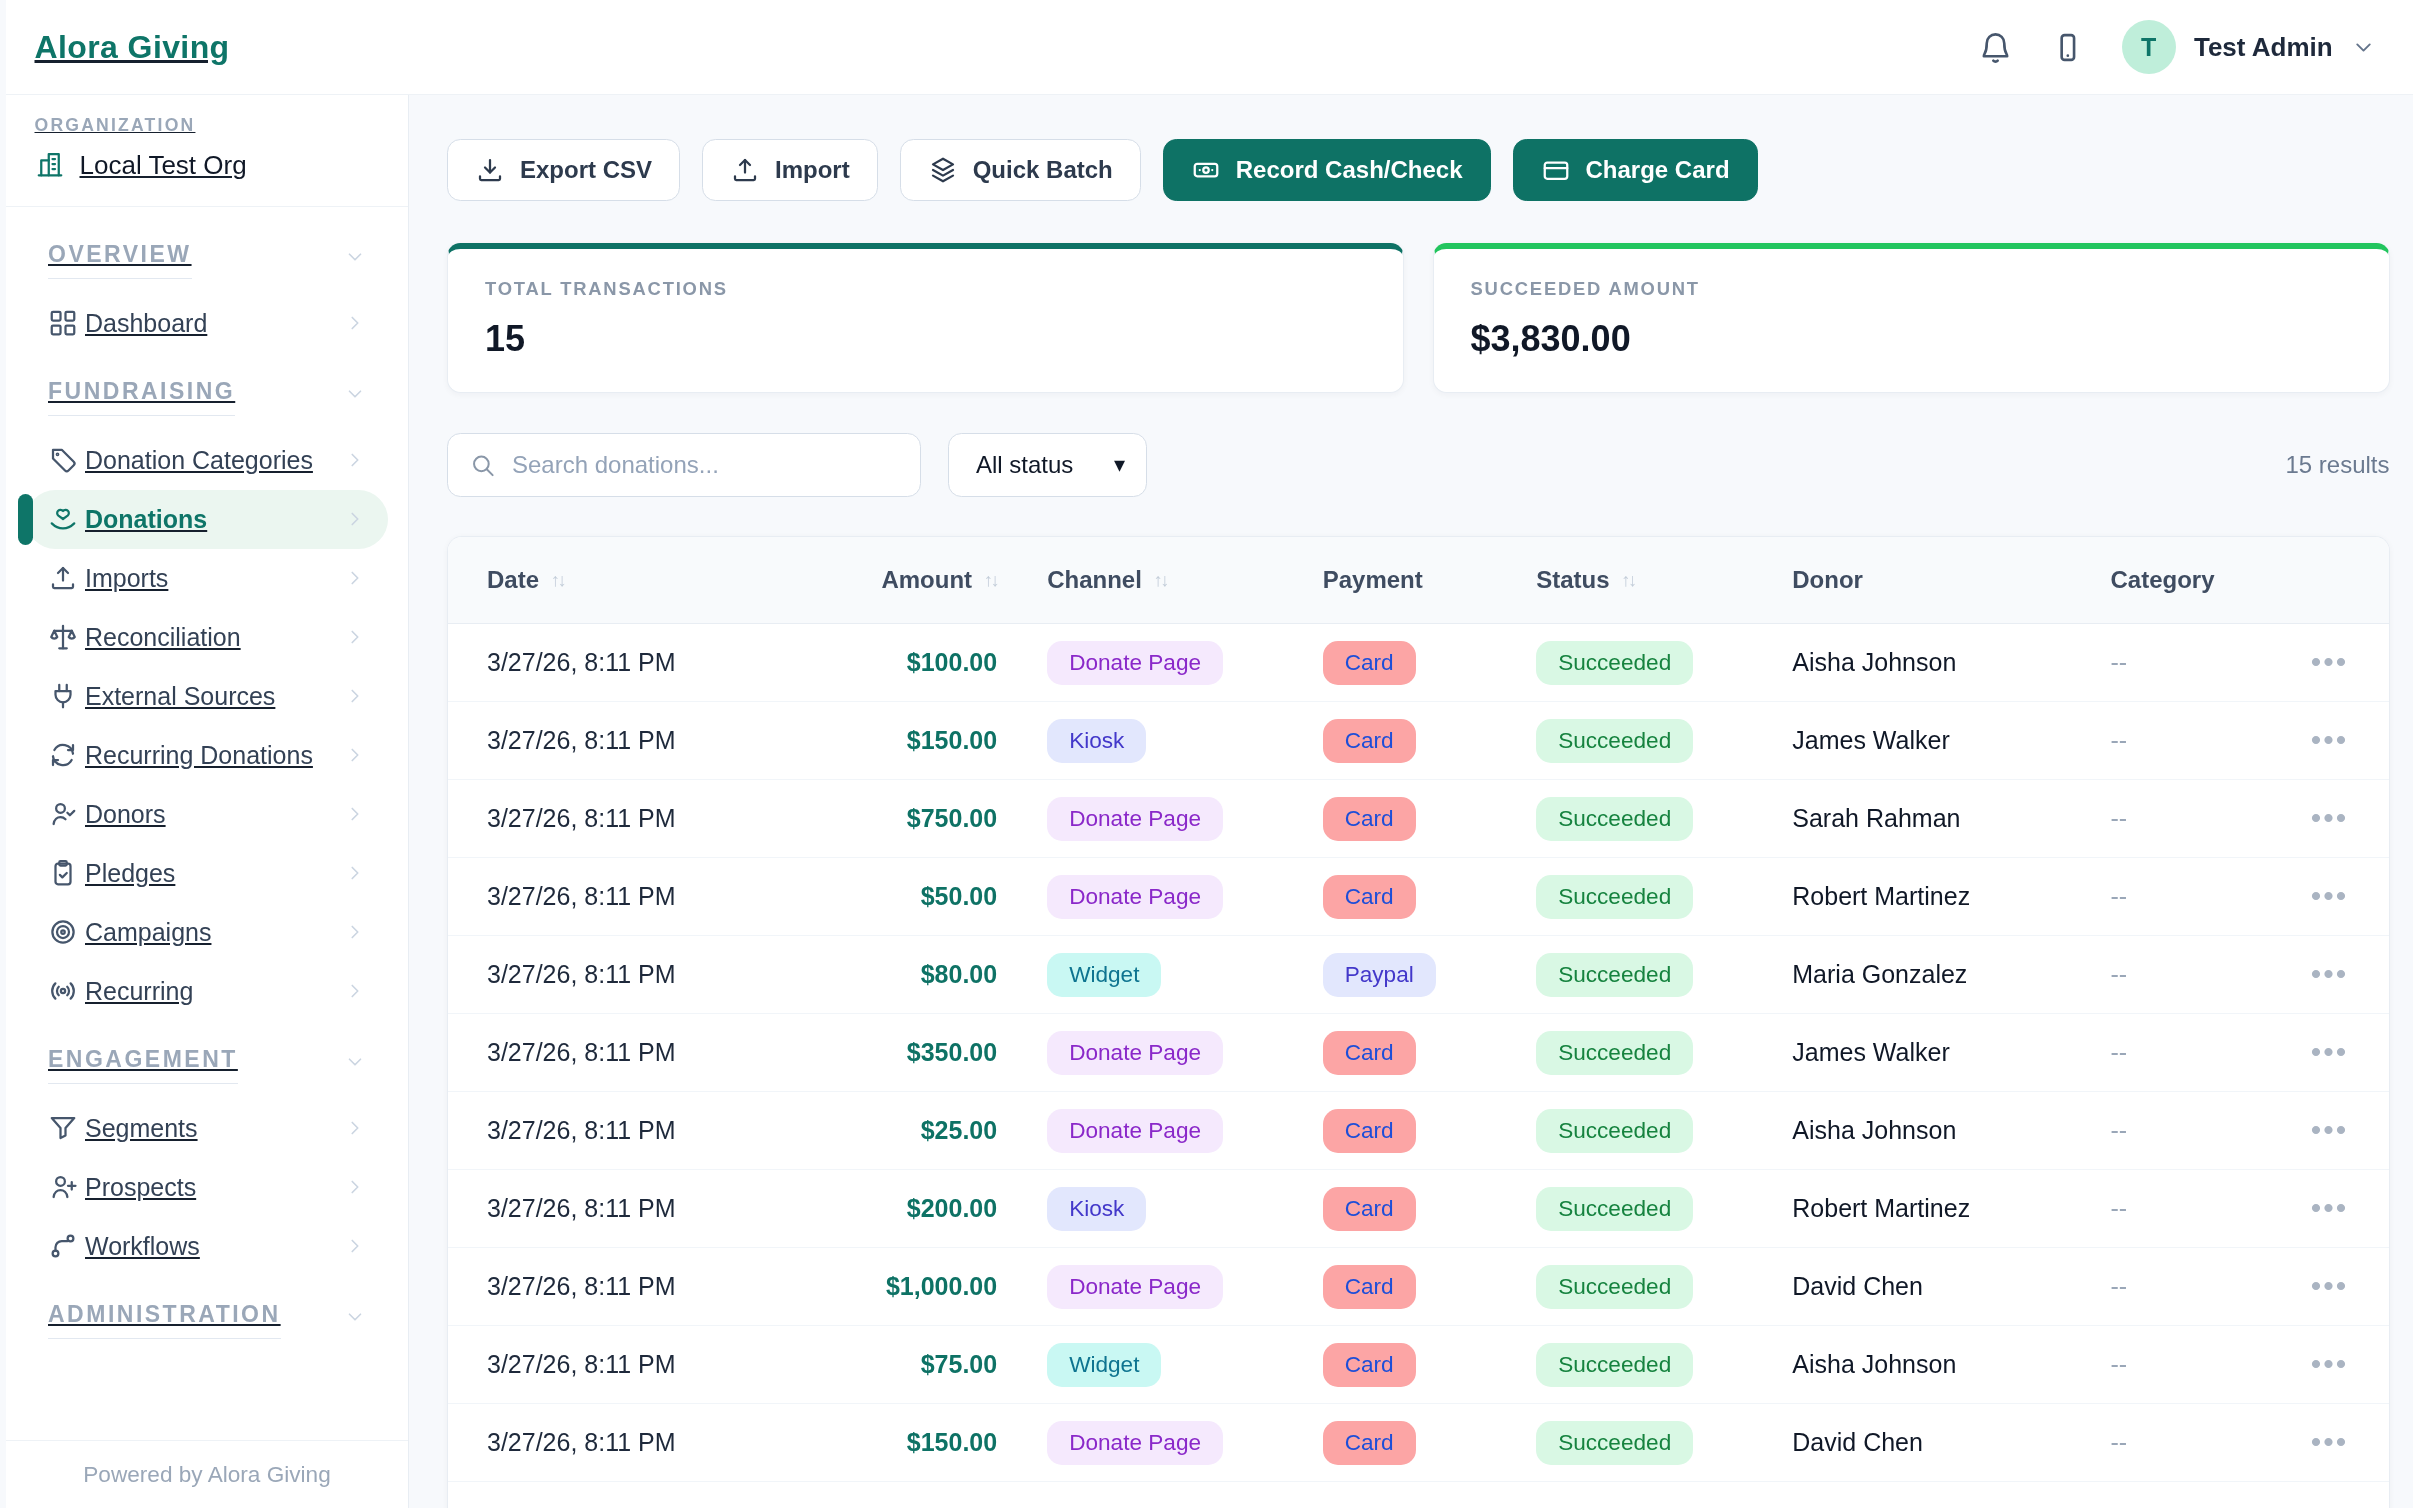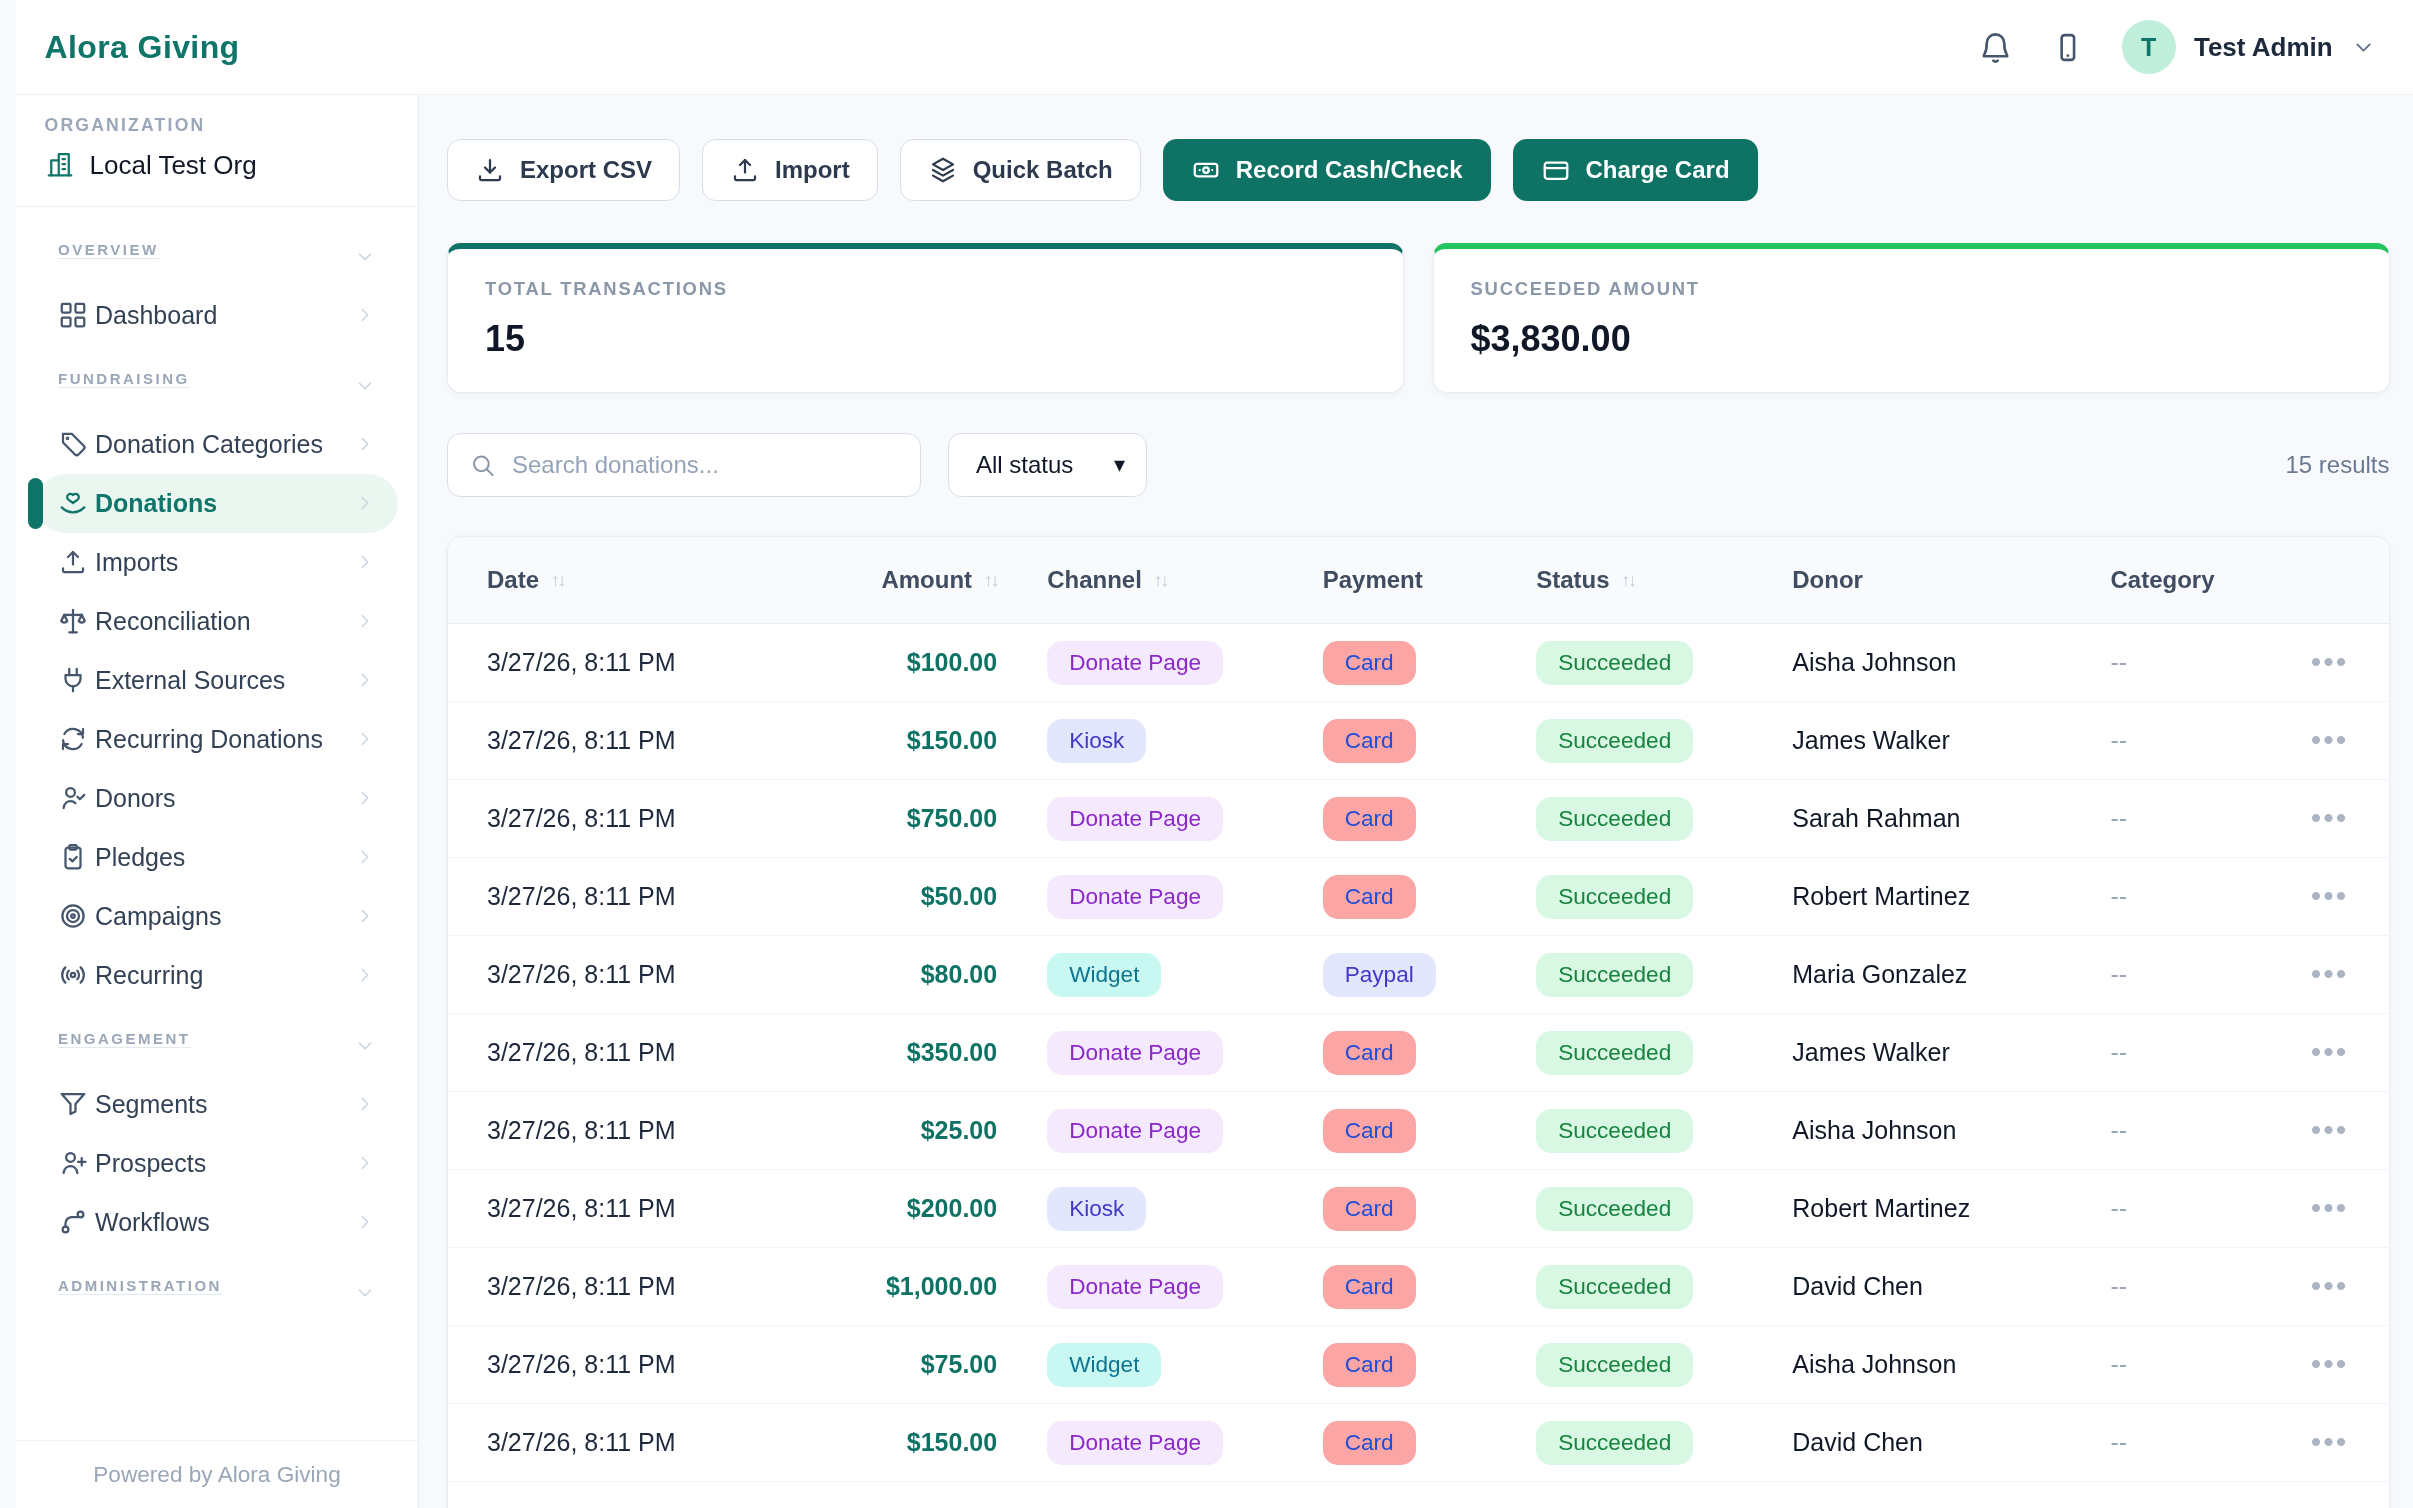--- a/index.html
+++ b/index.html
@@ -1,32 +1,32 @@
 <!DOCTYPE html>
 <html style="font-size:13.4px"><head>
 <meta charset="utf-8">
 <style>
   * { margin:0; padding:0; box-sizing:border-box; }
   html,body { width:2413px; height:1508px; overflow:hidden; }
   body { font-family:"Liberation Sans", sans-serif; background:#f7f9fc; color:#16202e; position:relative; }
 
   
-  .sidebar { position:absolute; left:16px; top:0; width:403px; height:1508px; background:#ffffff; border-right:1.7px solid #e8edf3; }
+  .sidebar { position:absolute; left:6px; top:0; width:403px; height:1508px; background:#ffffff; border-right:1.7px solid #e8edf3;text-decoration:underline; }
   .logo { height:95px; display:flex; align-items:center; padding:0 28.5px; border-bottom:1.7px solid #eef2f6; }
   .logo-text { color:#0e7568; font-size:32px; font-weight:bold; letter-spacing:0.4px; }
   .org { padding:20px 28.5px 23.5px; border-bottom:1.7px solid #eef2f6; }
   .org-label { font-size:17.6px; font-weight:bold; letter-spacing:2.2px; color:#9aa7b8; }
   .org-row { display:flex; align-items:center; gap:15px; margin-top:13.4px; }
   .org-row .ico { color:#0e7568; }
   .org-name { font-size:26px; color:#101827; }
 
   .nav { padding:34px 20px 0; }
   .section-header { display:flex; align-items:flex-start; justify-content:space-between; padding:0 22px; margin:25px 0 15px; }
   .section-header:first-child { margin-top:0; }
-  .section-title { font-size:15px; font-weight:bold; letter-spacing:2.5px; color:#9aa7b8; border-bottom:1.7px solid #e2e8f0; padding-bottom:0; }
+  .section-title { font-size:23px; font-weight:bold; letter-spacing:2.5px; color:#9aa7b8; border-bottom:1.7px solid #e2e8f0; padding-bottom:10px; }
   .section-caret { color:#cbd5e1; margin-top:5px; }
 
   .nav-item { display:flex; align-items:center; gap:7px; height:59px; padding:0 22px; border-radius:31px; font-size:25px; color:#334155; position:relative; cursor:pointer;text-align:right; }
   .nav-item .ico { color:#46566c; display:flex; }
   .nav-item .chev { margin-left:auto; color:#cbd5e1; display:flex; }
   .nav-item.active { background:#ebf6f0; color:#0e7568; font-weight:bold; }
   .nav-item.active .ico { color:#0e7568; }
   .nav-item.active::before { content:""; position:absolute; left:-8.4px; top:4.2px; bottom:4.2px; width:15px; background:#0e7568; border-radius:11.7px; }
 
   .sidebar-footer { position:absolute; bottom:0; left:0; width:100%; height:68px; border-top:1.7px solid #eef2f6; display:flex; align-items:center; justify-content:center; font-size:22.6px; color:#9aa7b8; background:#fff; }

